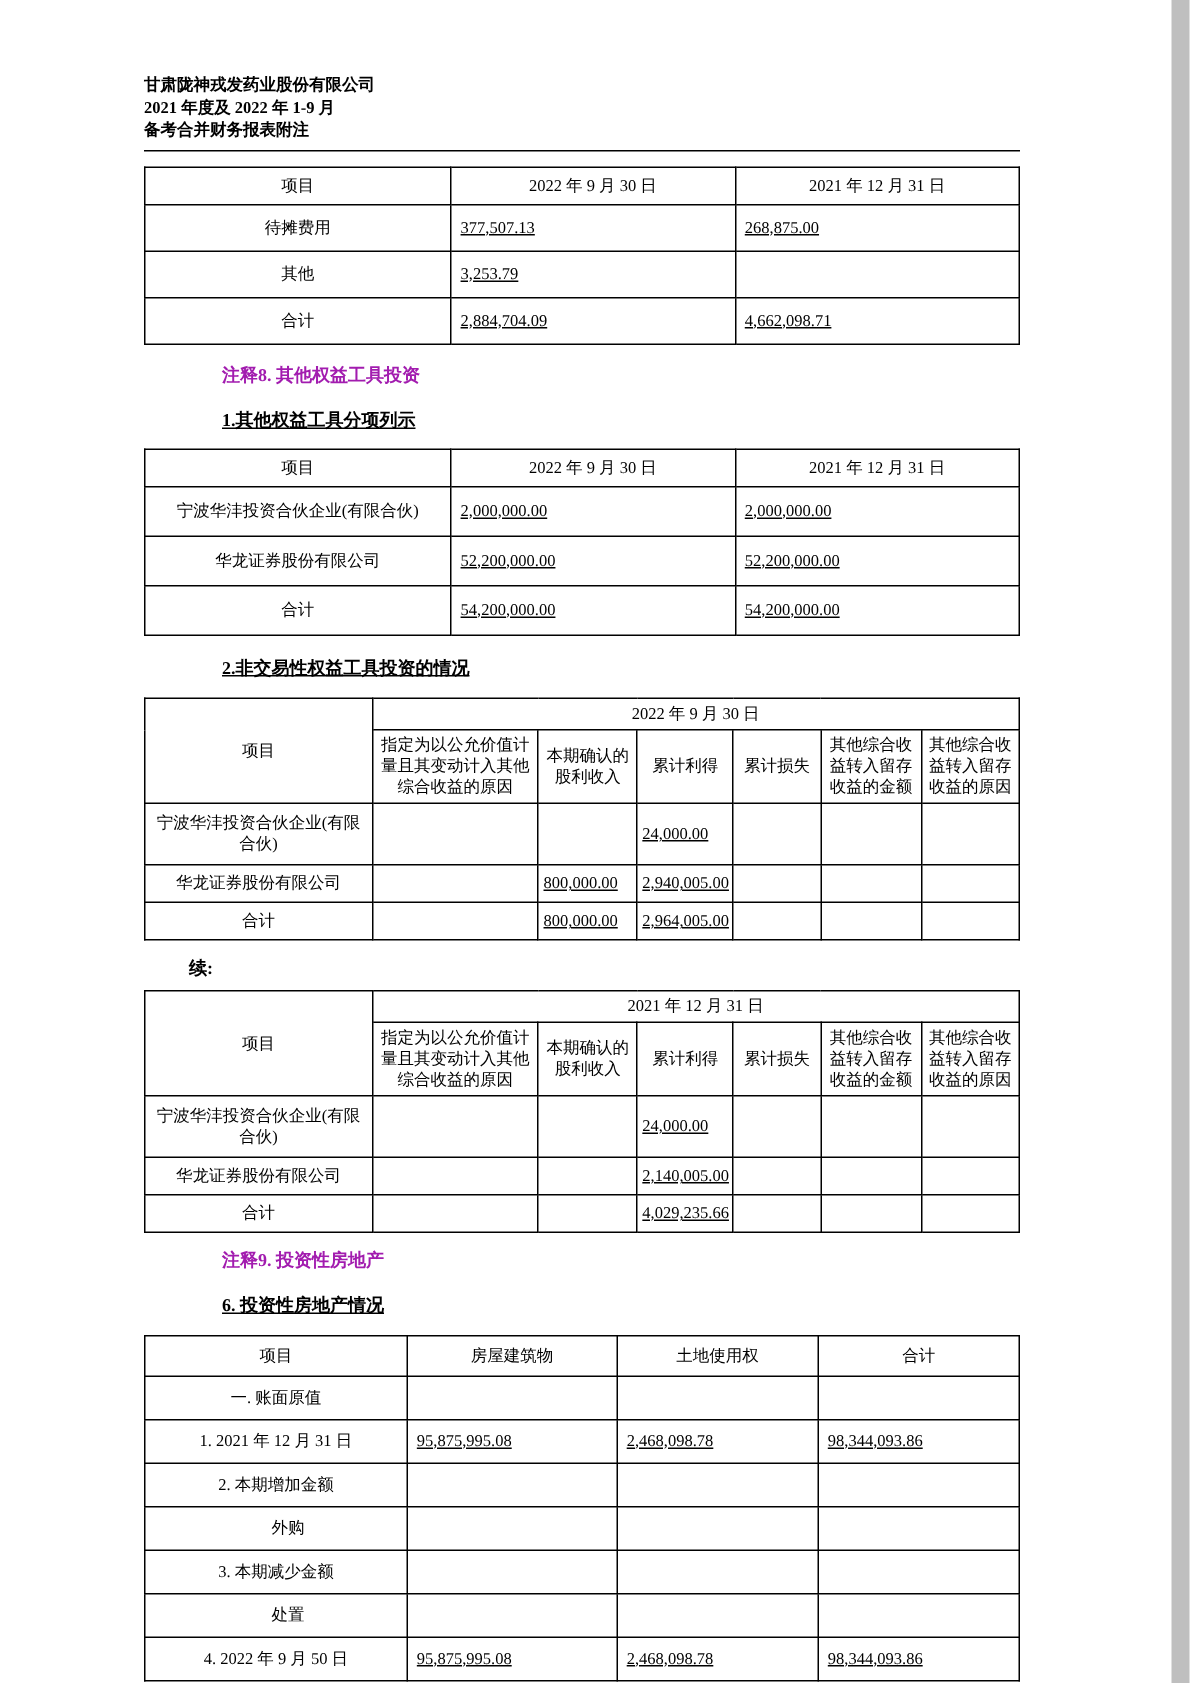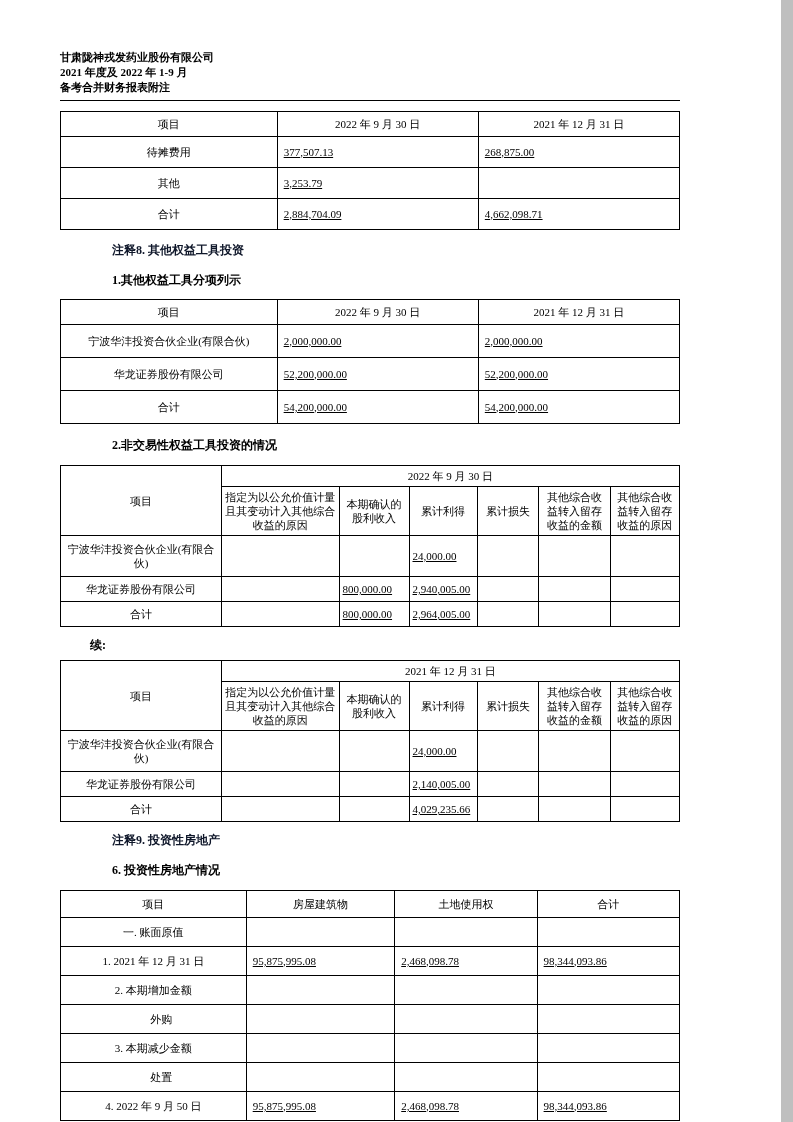--- a/index.html
+++ b/index.html
@@ -8,21 +8,21 @@
     font-family: "Liberation Serif", "DejaVu Serif", serif;
     width: 793px;
   }
   .page {
     position: relative;
     width: 781px;
     height: 1122px;
     background: #ffffff;
     overflow: hidden;
   }
-  .content { padding: 50px 101px 0 60px; }
+  .content { padding: 50px 101px 0 96px; }
 
   .doc-header { font-size: 11px; font-weight: bold; line-height: 15px; color: #000; }
   .rule { border: none; border-top: 1px solid #000; margin: 5px 0 0 0; }
 
   table { border-collapse: collapse; width: 100%; table-layout: fixed; }
   td {
     border: 1px solid #000;
     font-size: 11px;
     line-height: 13px;
     padding: 2px 6px;
@@ -52,22 +52,22 @@
   .t7 tr.data1 td { height: 38px; }
   .t7 tr.data td { height: 22px; }
   .t3 { margin-top: 11px; }
   .t4 { margin-top: 6px; }
 
   
   .t5 { margin-top: 11px; }
   .t5 tr.head td { height: 22px; }
   .t5 tr.data td { height: 24px; }
 
-  .heading { font-size: 12px; font-weight: bold; margin: 12px 0 0 52px; color: #0f172a; }
-  .subheading { font-size: 12px; font-weight: bold; margin: 12px 0 0 52px; color: #000; }
+  .heading { font-size: 12px; font-weight: bold; margin: 12px 0 0 52px; color: #a21caf; }
+  .subheading { font-size: 12px; font-weight: bold; margin: 12px 0 0 52px; color: #000; text-decoration: underline; }
   .continued { font-size: 12px; font-weight: bold; margin: 10px 0 0 30px; color: #000; }
   .mt13 { margin-top: 13px; }
   .mt10 { margin-top: 10px; }
 </style>
 </head>
 <body>
 
 <div class="page">
   <div class="content">
 

